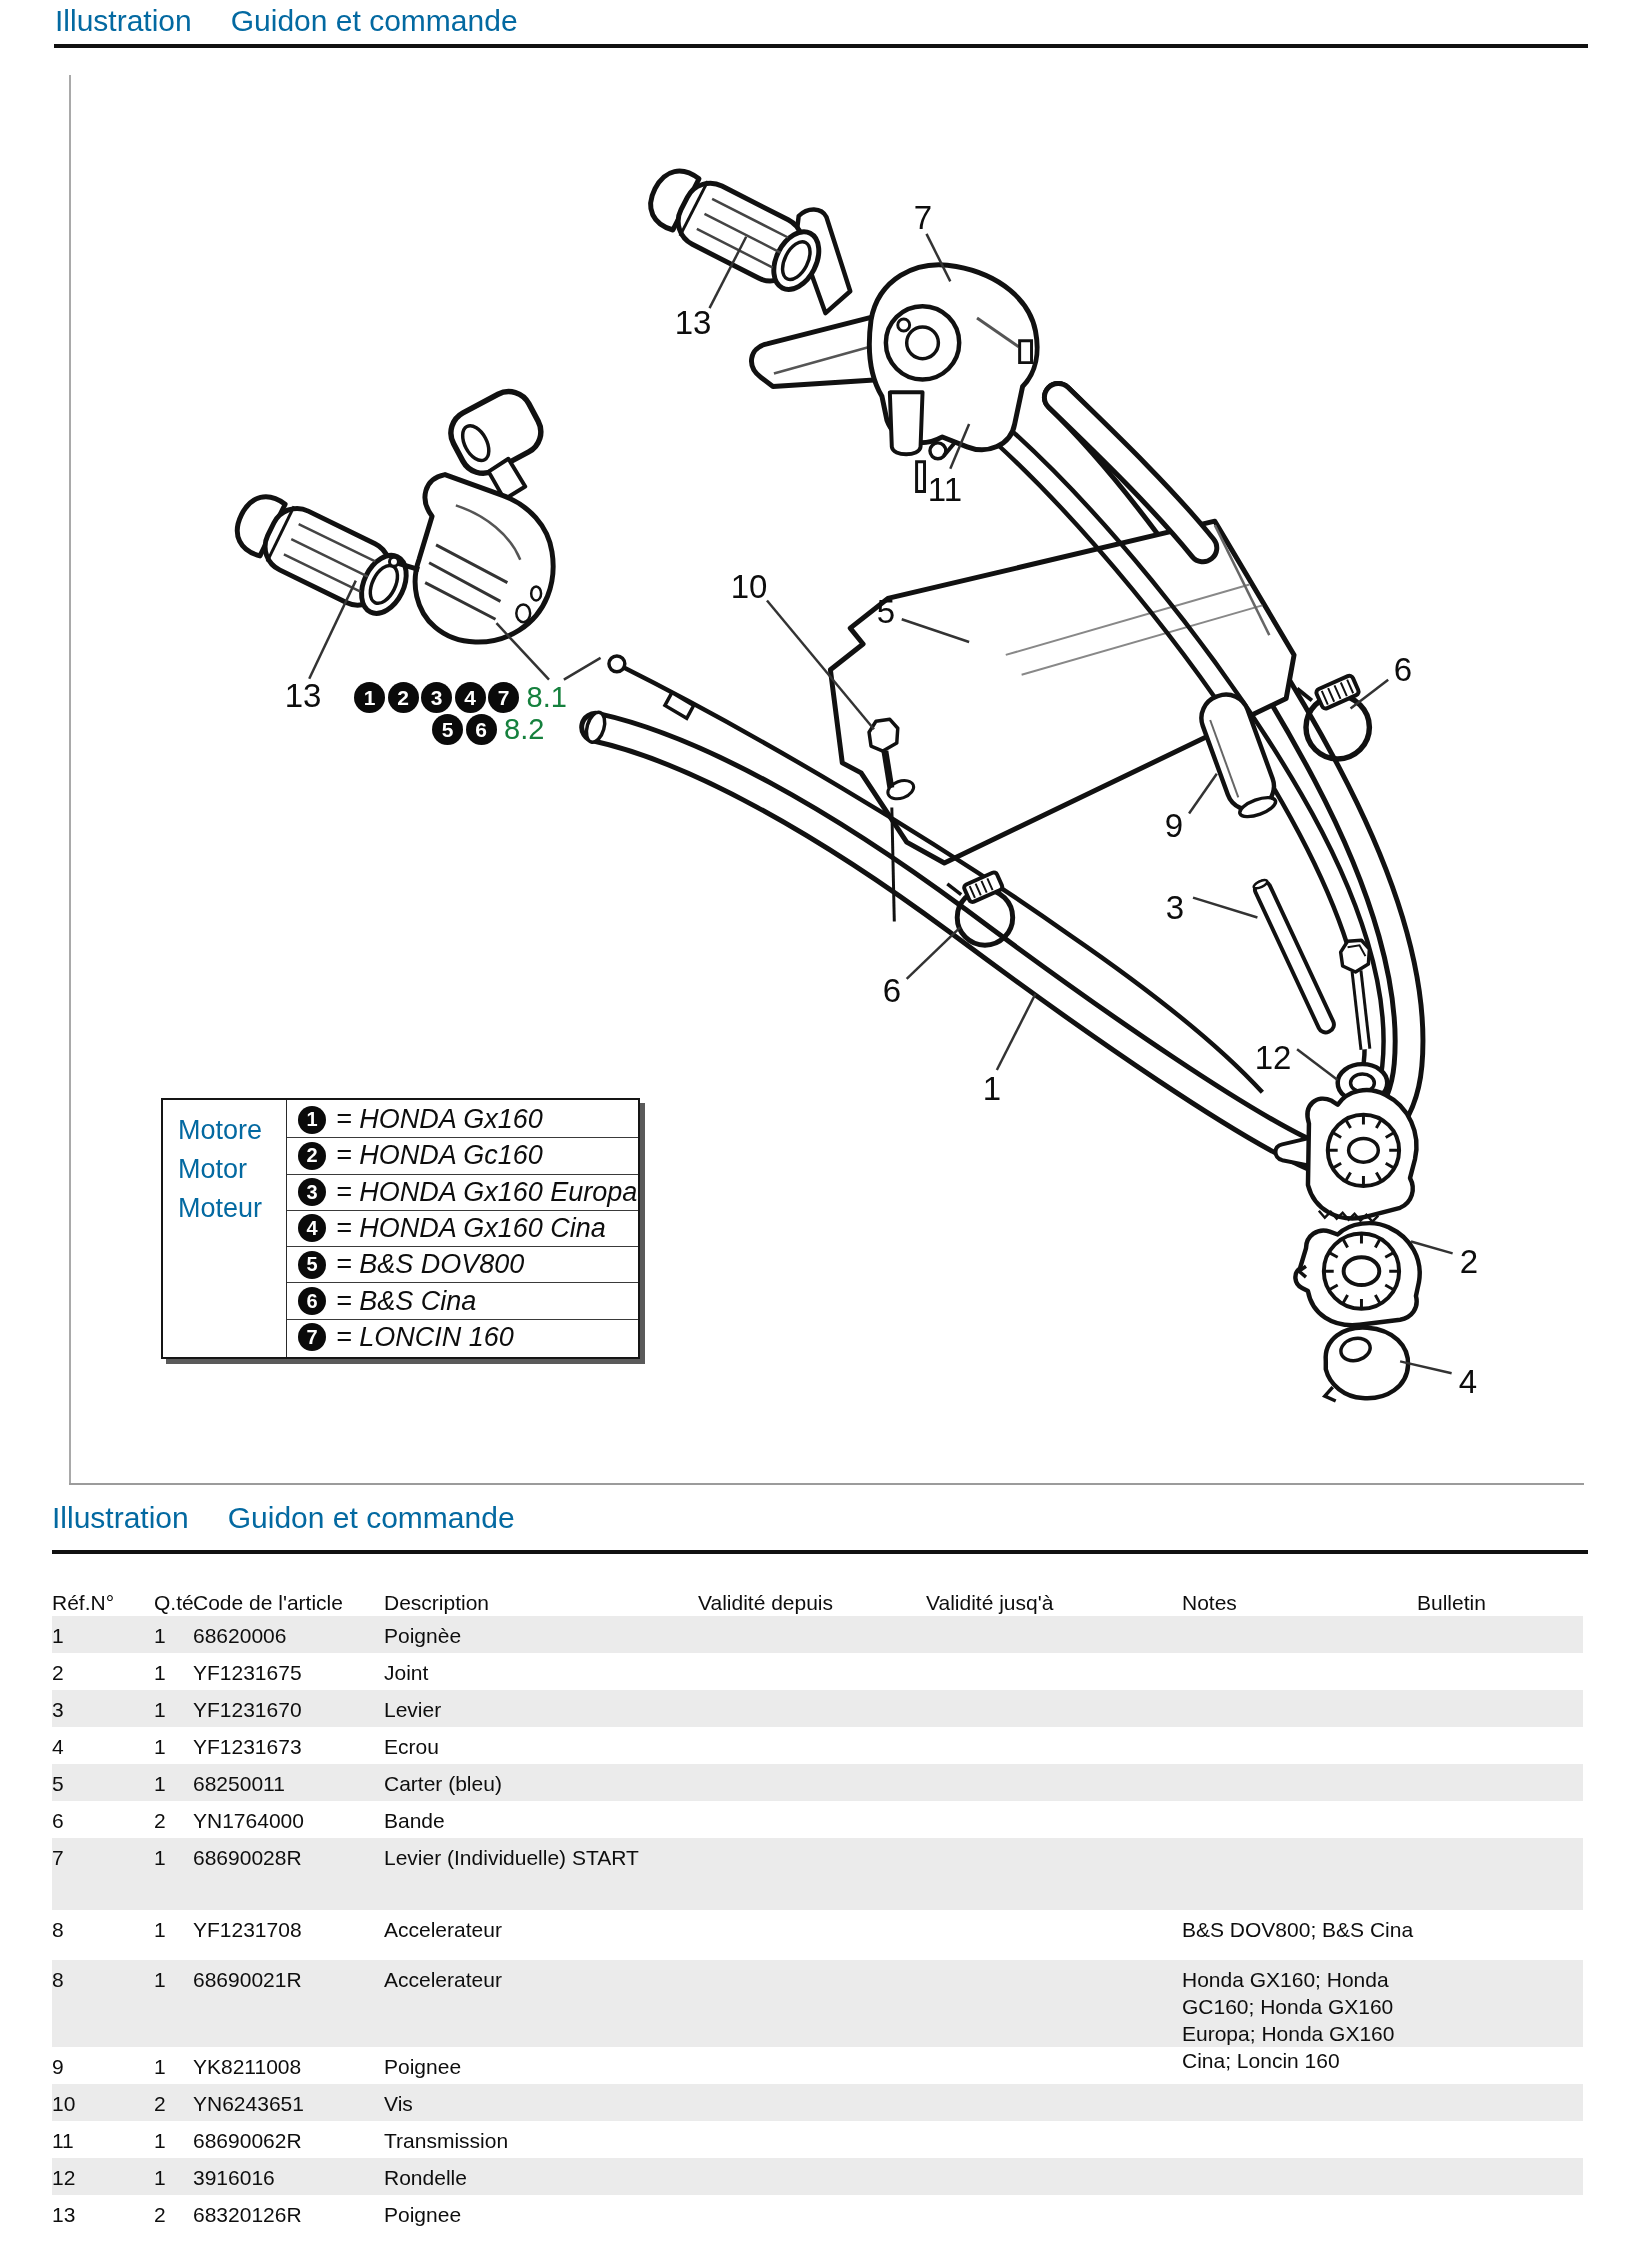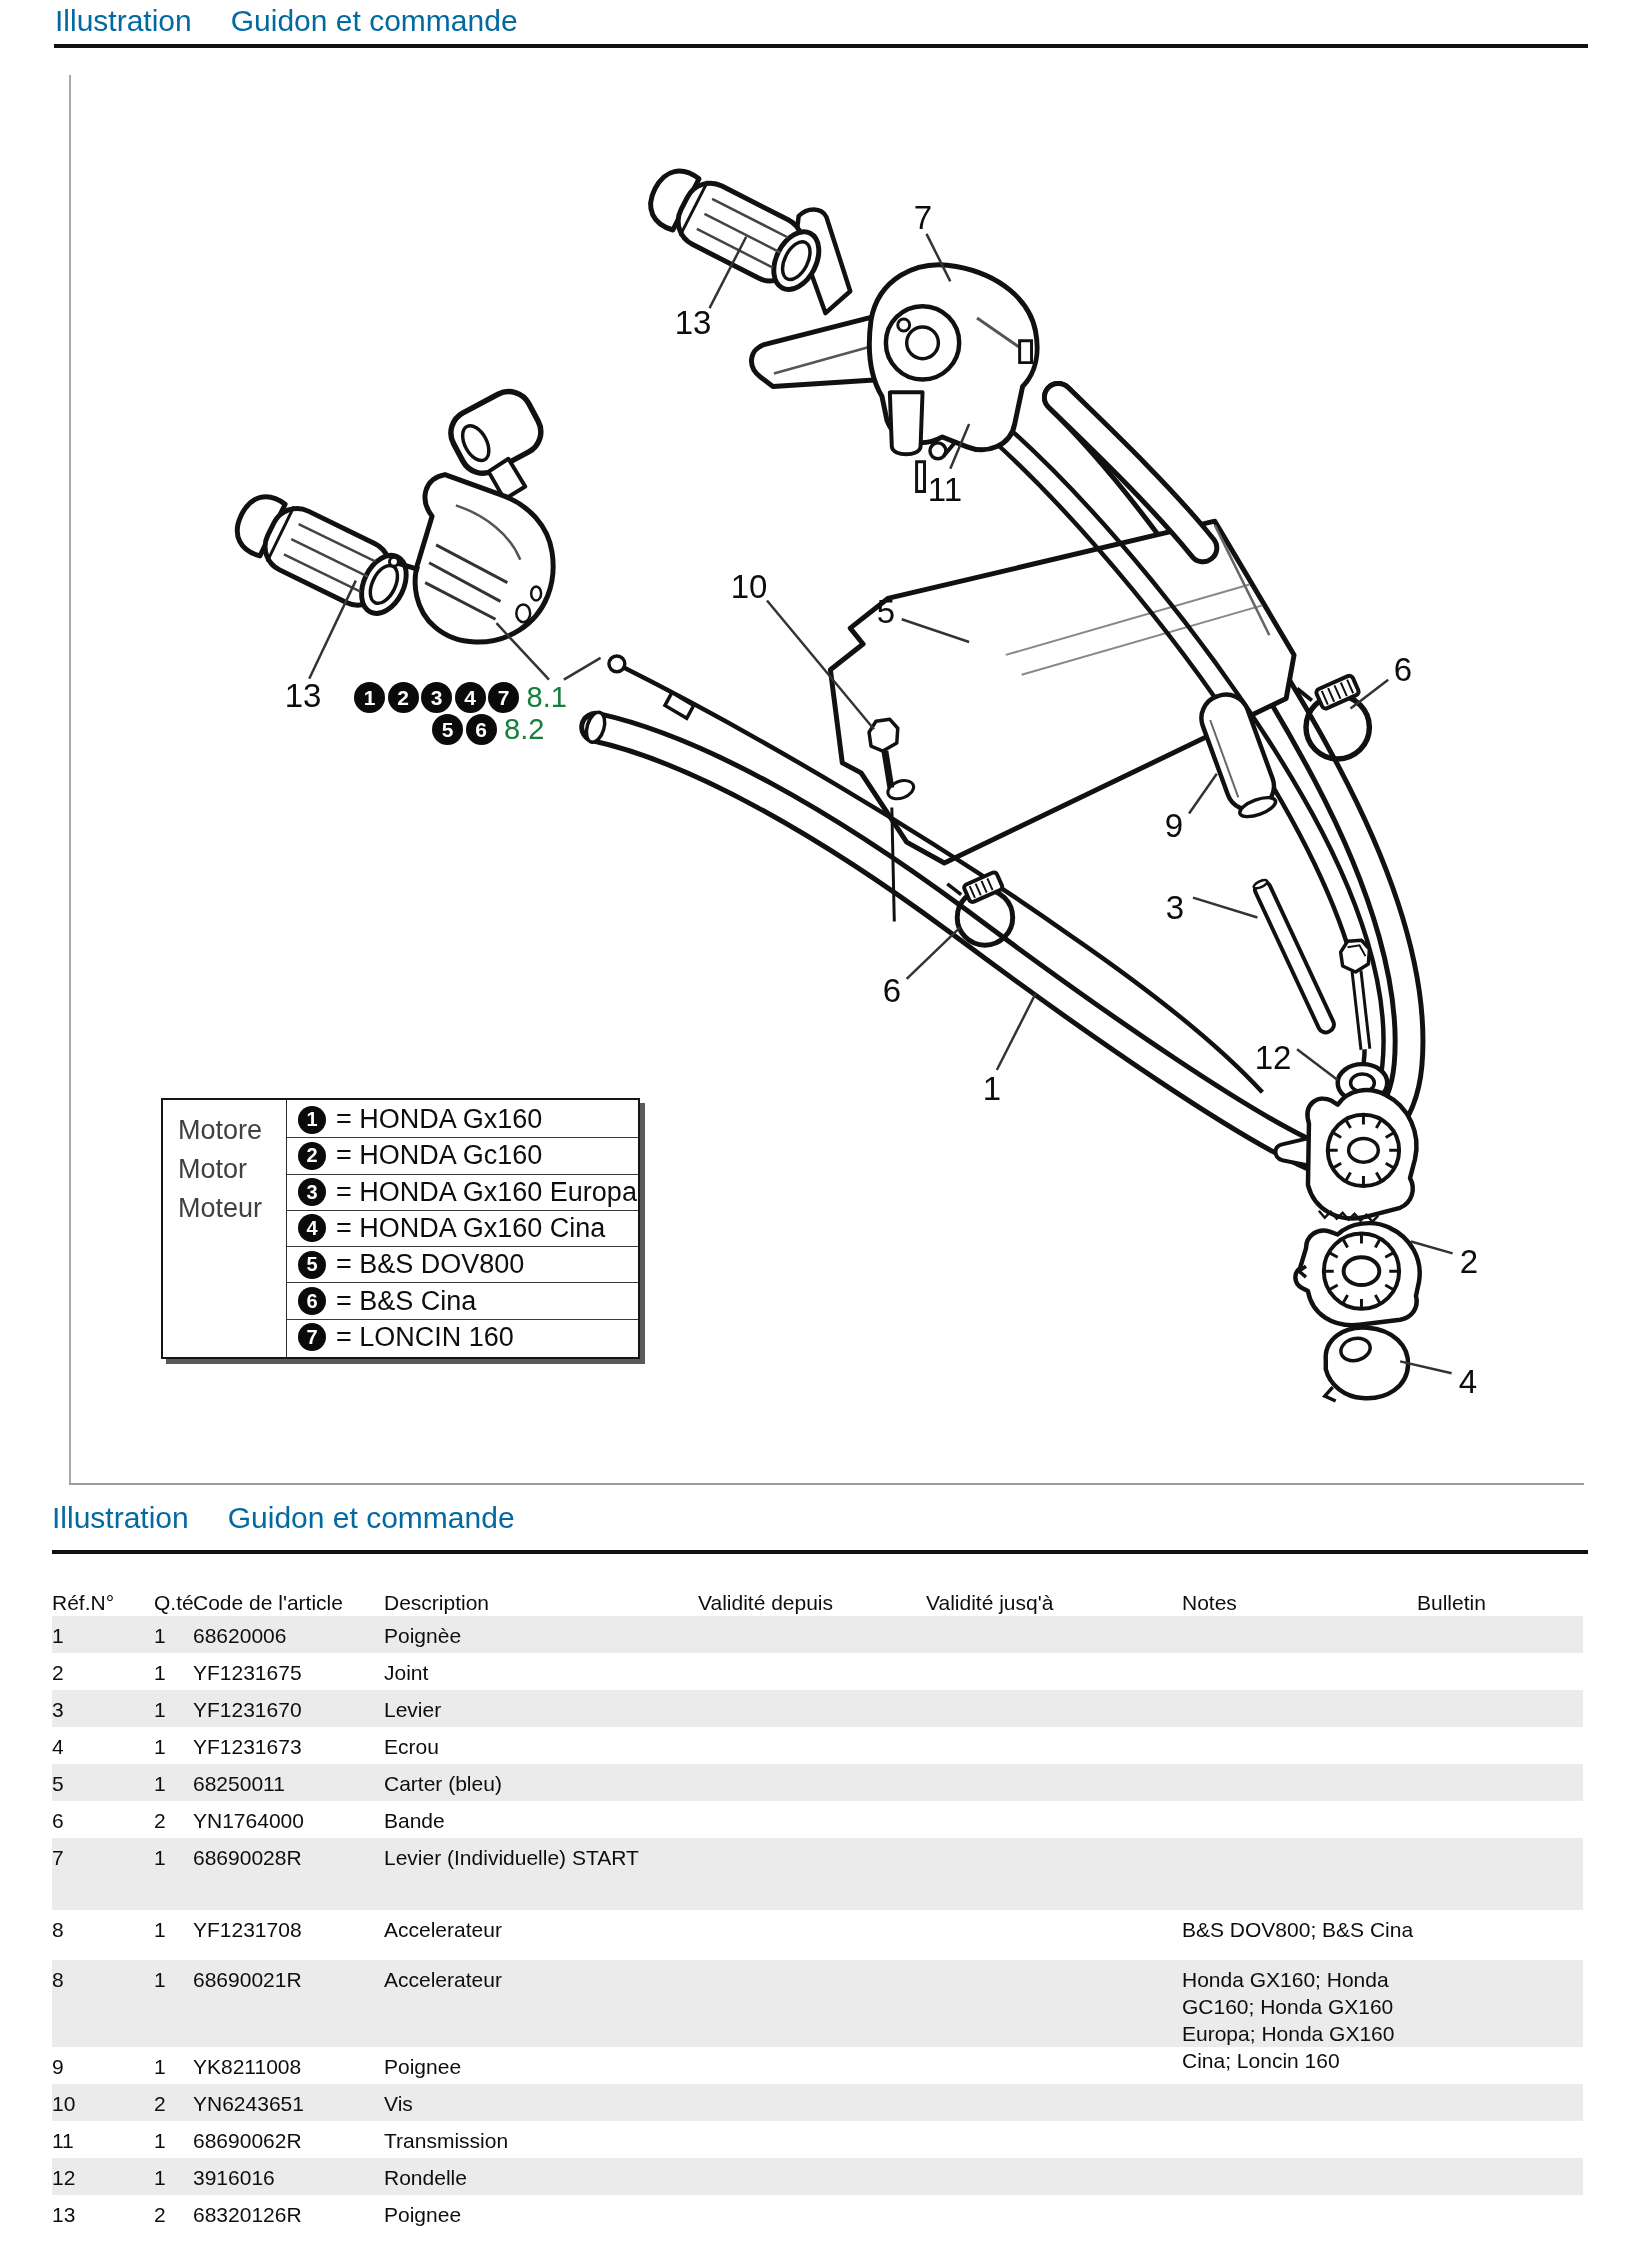--- a/index.html
+++ b/index.html
@@ -18,26 +18,26 @@
   .callout{position:absolute;transform:translate(-50%,-50%);font-size:33px;color:#0d0d0d;white-space:nowrap;}
 
   .ann-row{position:absolute;display:flex;align-items:center;gap:2.5px;}
   .numcircle{display:inline-flex;align-items:center;justify-content:center;width:31px;height:31px;
              border-radius:50%;background:#0a0a0a;color:#fff;font-size:21px;font-weight:bold;flex:0 0 auto;}
   .ann-ref{font-size:29px;color:#15803d;margin-left:5px;}
 
   
   .legend{position:absolute;left:161px;top:1098px;width:475px;height:257px;background:#fff;
           border:2px solid #151515;box-shadow:5px 5px 0 #5a5a5a;display:flex;}
-  .legend-left{width:108px;padding:11px 0 0 15px;font-size:27px;line-height:39px;color:#404040;}
+  .legend-left{width:108px;padding:11px 0 0 15px;font-size:27px;line-height:39px;color:#0369a1;}
   .legend-right{flex:1;border-left:1.5px solid #2a2a2a;display:flex;flex-direction:column;padding:2px 0;}
   .legend-entry{flex:1;display:flex;align-items:center;gap:10px;padding-left:11px;}
   .legend-entry + .legend-entry{border-top:1px solid #3a3a3a;}
   .legend-entry .numcircle{width:28px;height:28px;font-size:20px;}
-  .legend-entry .ltext{font-size:27px;color:#0d0d0d;white-space:nowrap;}
+  .legend-entry .ltext{font-size:27px;color:#0d0d0d;white-space:nowrap;font-style:italic;}
 
   
   .thead{position:absolute;left:0;top:1583px;width:1638px;height:33px;}
   .tbody{position:absolute;left:0;top:1616px;width:1638px;}
   .trow{position:relative;height:37px;}
   .trow.h7{height:72px;}
   .trow.h8a{height:50px;}
   .trow.h8b{height:87px;}
   .trow.h13{height:42px;}
   .trow.shaded::before{content:"";position:absolute;left:52px;right:55px;top:0;bottom:0;background:#ebebeb;}

